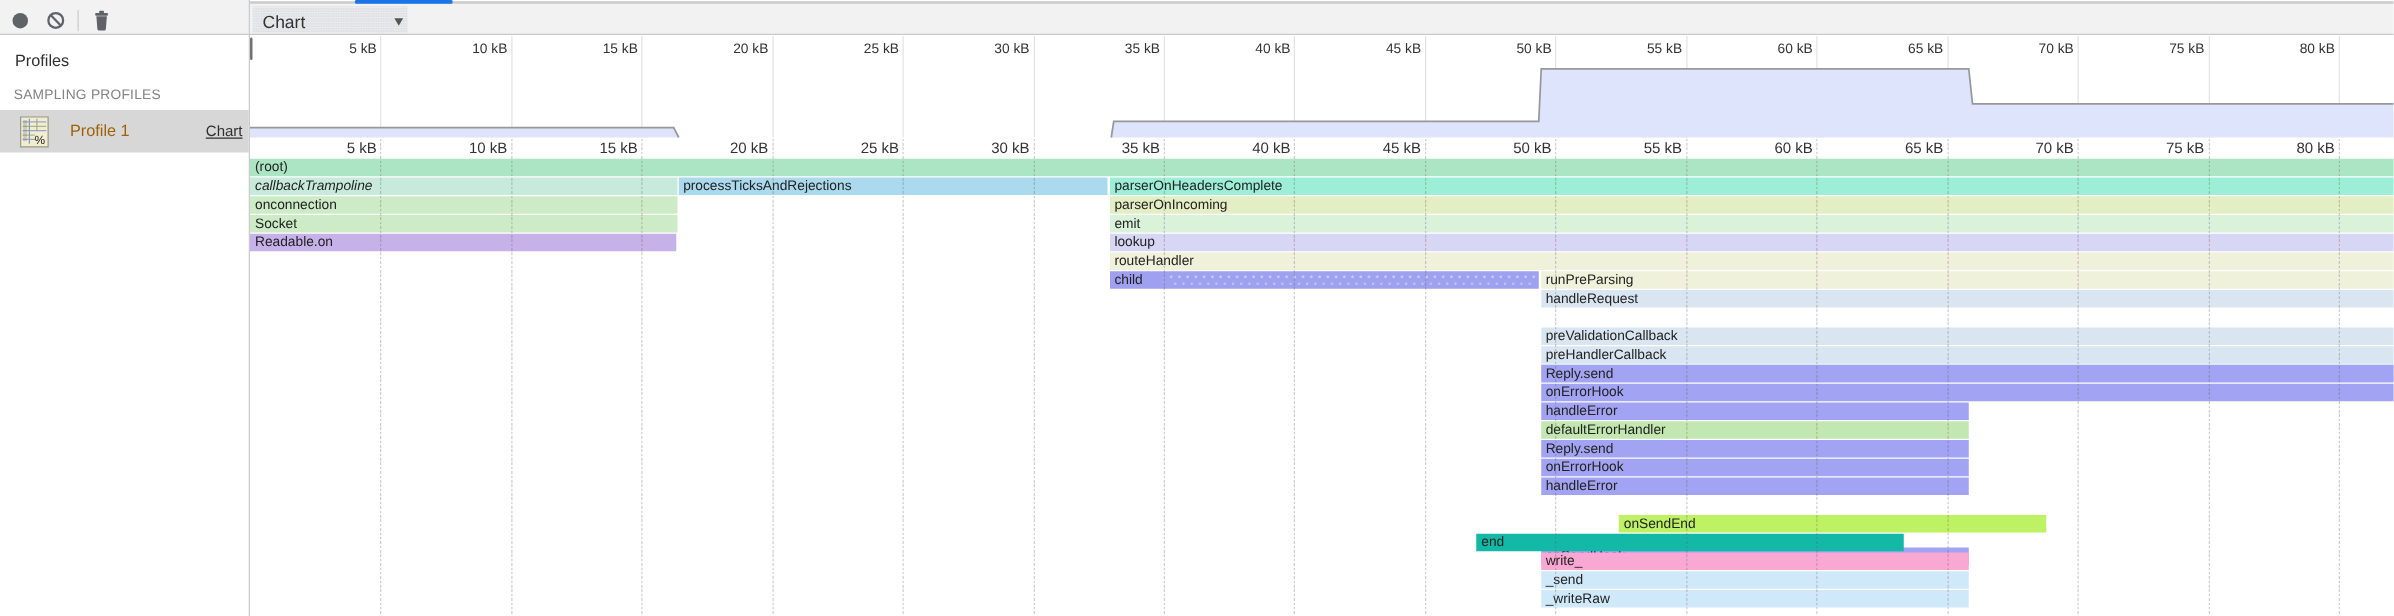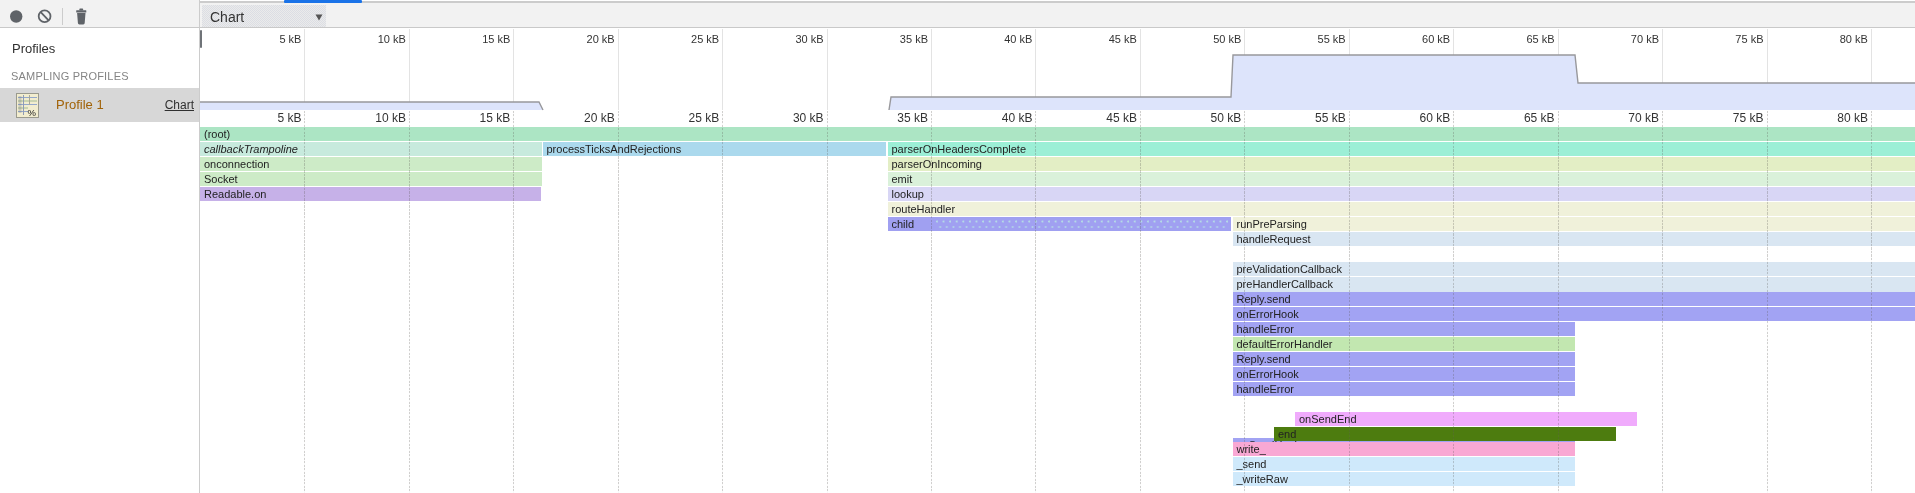--- a/index.html
+++ b/index.html
@@ -130,22 +130,22 @@
 <div class="bar" style="left:1232.5px;top:262px;width:682.5px;background-color:#d9e6f2;">preValidationCallback</div>
 <div class="bar" style="left:1232.5px;top:277px;width:682.5px;background-color:#d9e6f2;">preHandlerCallback</div>
 <div class="bar" style="left:1232.5px;top:292px;width:682.5px;background-color:#a2a3f3;">Reply.send</div>
 <div class="bar" style="left:1232.5px;top:307px;width:682.5px;background-color:#a2a3f3;">onErrorHook</div>
 <div class="bar" style="left:1232.5px;top:322px;width:342.0px;background-color:#a2a3f3;">handleError</div>
 <div class="bar" style="left:1232.5px;top:337px;width:342.0px;background-color:#c2e7b0;">defaultErrorHandler</div>
 <div class="bar" style="left:1232.5px;top:352px;width:342.0px;background-color:#a2a3f3;">Reply.send</div>
 <div class="bar" style="left:1232.5px;top:367px;width:342.0px;background-color:#a2a3f3;">onErrorHook</div>
 <div class="bar" style="left:1232.5px;top:382px;width:342.0px;background-color:#a2a3f3;">handleError</div>
 <div class="bar" style="left:1232.5px;top:397px;width:342.0px;background-color:#a2a3f3;margin-top:41px;">onSendHook</div>
-<div class="bar" style="left:1295px;top:412px;width:342.0px;background-color:#f0abfc;">onSendEnd</div>
-<div class="bar" style="left:1274px;top:427px;width:342.0px;background-color:#4d7c0f;">end</div>
+<div class="bar" style="left:1295px;top:412px;width:342.0px;background-color:#bef264;">onSendEnd</div>
+<div class="bar" style="left:1181px;top:427px;width:342.0px;background-color:#14b8a6;">end</div>
 <div class="bar" style="left:1232.5px;top:442px;width:342.0px;background-color:#f9a8d4;">write_</div>
 <div class="bar" style="left:1232.5px;top:457px;width:342.0px;background-color:#cfe9fb;">_send</div>
 <div class="bar" style="left:1232.5px;top:472px;width:342.0px;background-color:#cfe9fb;">_writeRaw</div>
 
 <div class="abs" style="left:935px;top:217px;width:294px;height:14px;z-index:3;
 background-image:radial-gradient(circle at 2px 4.5px, rgba(185,233,226,.8) 0.85px, transparent 1.3px),radial-gradient(circle at 5.2px 10px, rgba(185,233,226,.65) 0.8px, transparent 1.25px);
 background-size:6.6px 14px;"></div>
 
 <div class="fline" style="left:304.4px"></div>
 <div class="fline" style="left:408.9px"></div>

